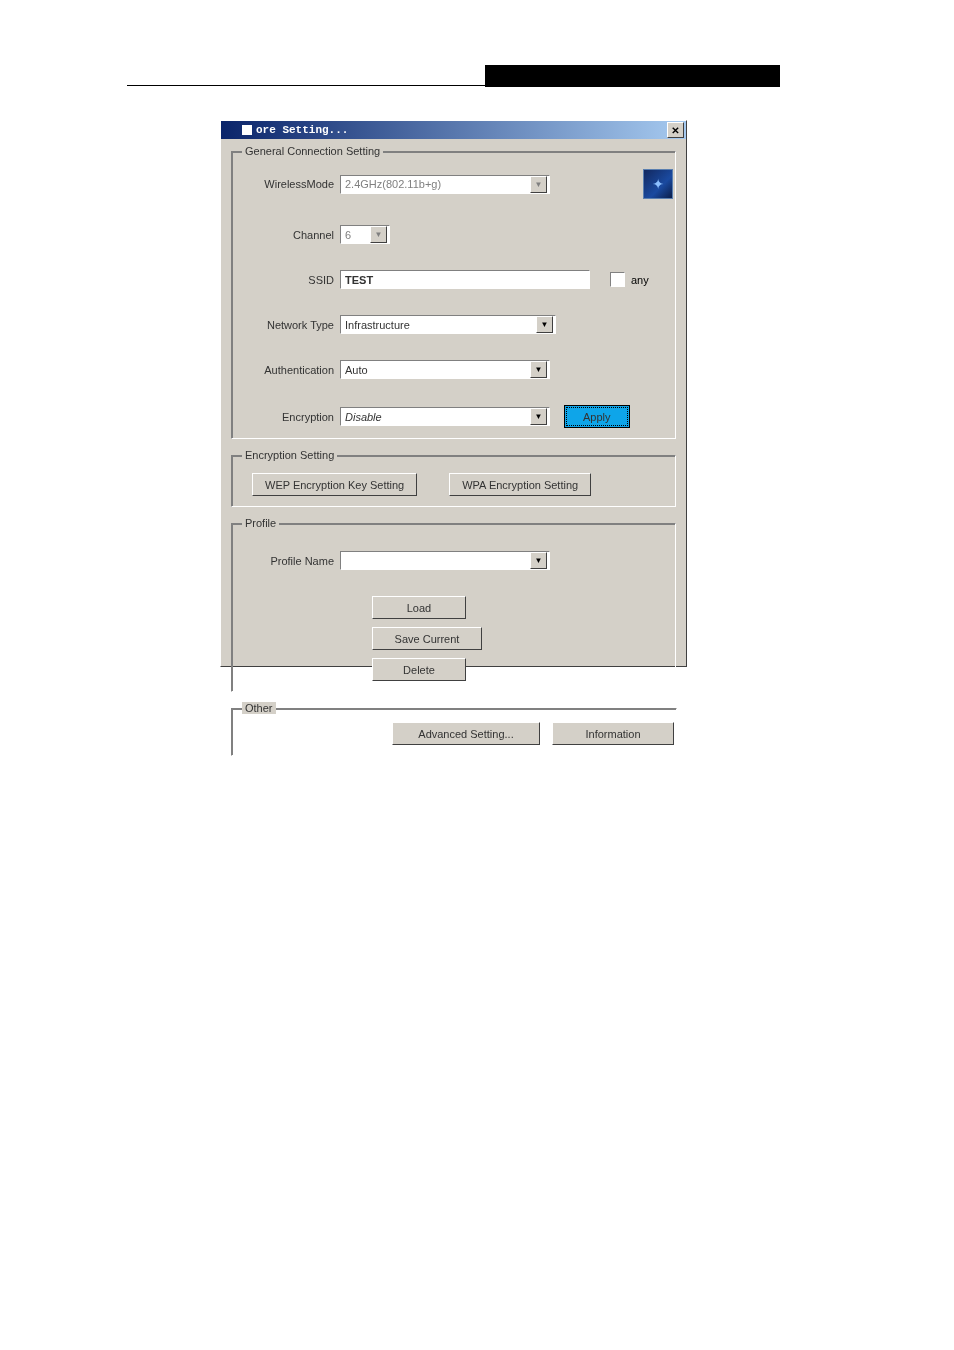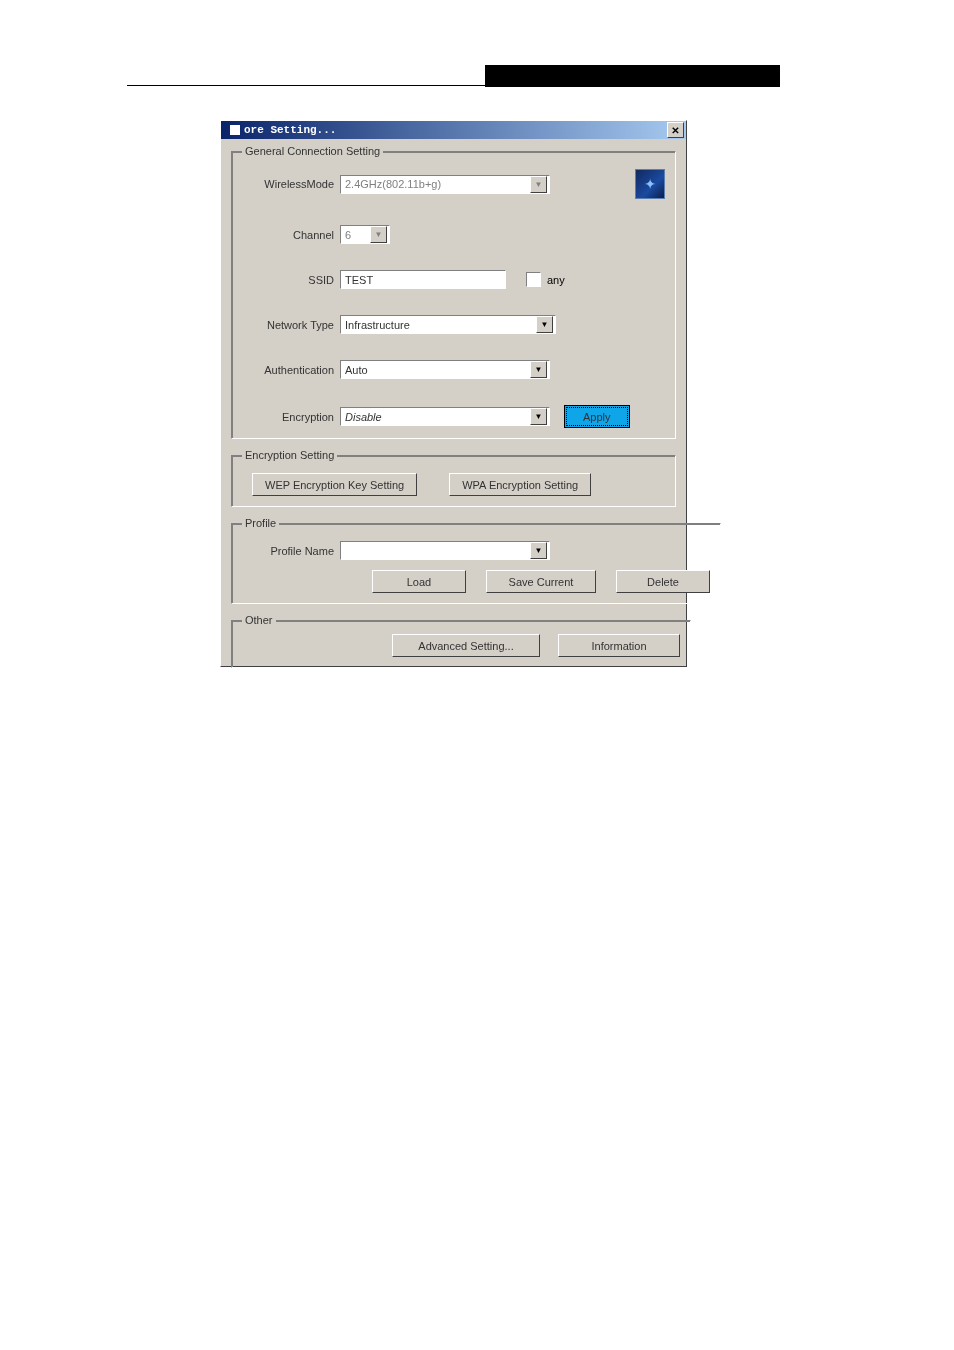--- a/index.html
+++ b/index.html
@@ -47,21 +47,21 @@
     }
     .titlebar {
       display: flex;
       align-items: center;
       height: 18px;
       background: linear-gradient(90deg, #0a246a 0%, #a6caf0 100%);
       color: #fff;
       font-family: "Courier New", monospace;
       font-size: 11px;
       font-weight: bold;
-      padding-left: 9px;
+      padding-left: 21px;
     }
     .titlebar .icon-block {
       width: 10px;
       height: 10px;
       background: #fff;
       margin-right: 4px;
       flex-shrink: 0;
     }
     .titlebar .title-txt { flex: 1; }
     .titlebar .close-btn {
@@ -85,21 +85,21 @@
       padding: 6px 10px 8px 10px;
     }
     fieldset {
       border: 1px solid #fff;
       box-shadow: inset 1px 1px 0 #808080, 1px 1px 0 #808080 inset;
       border-top: 1px solid #808080;
       border-left: 1px solid #808080;
       border-right: 1px solid #fff;
       border-bottom: 1px solid #fff;
       margin: 0 0 10px 0;
-      padding: 8px 10px 10px 10px;
+      padding: 8px 2px 10px 10px;
       position: relative;
     }
     fieldset > legend {
       padding: 0 3px;
       color: #333;
       font-size: 11px;
       background: #d4d0c8;
     }
     .row {
       display: flex;
@@ -208,32 +208,33 @@
     .spacer { flex: 0 0 auto; }
     .enc-row {
       display:flex;
       gap:16px;
       justify-content:flex-start;
       margin-top:4px;
       padding-left:10px;
     }
     .profile-btn-row {
       display:flex;
-      gap:20px;
-      margin-top:10px;
+      gap:8px;
+      margin-top:26px;
       padding-left:130px;
+      flex-direction:column;
     }
     .other-text {
       color:#333;
       font-size:11px;
       padding: 2px 0 8px 6px;
     }
     .other-btn-row {
       display:flex;
-      gap:18px;
+      gap:12px;
       padding-left:150px;
     }
   </style>
 </head>
 <body>
 
 <div class="page">
   <div class="black-banner"></div>
   <div class="topbar-line"></div>
 
@@ -263,21 +264,21 @@
         <div class="row">
           <span class="lbl">Channel</span>
           <div class="select-box disabled" style="width:50px;">
             <span>6</span>
             <span class="select-arrow disabled">▼</span>
           </div>
         </div>
 
         <div class="row">
           <span class="lbl">SSID</span>
-          <div class="text-box" style="width:166px;">
+          <div class="text-box" style="width:250px;font-weight:bold;">
             <span>TEST</span>
           </div>
           <span class="spacer" style="width:20px;"></span>
           <span class="checkbox"></span>
           <span>any</span>
         </div>
 
         <div class="row">
           <span class="lbl">Network Type</span>
           <div class="select-box" style="width:216px;">
@@ -314,21 +315,21 @@
             <span>WEP Encryption Key Setting</span>
           </div>
           <div class="btn" style="padding:0 12px;margin-left:16px;">
             <span>WPA Encryption Setting</span>
           </div>
         </div>
       </fieldset>
 
       <fieldset>
         <legend>Profile</legend>
-        <div class="row" style="margin-top:4px;">
+        <div class="row" style="margin-top:14px;">
           <span class="lbl">Profile Name</span>
           <div class="select-box" style="width:210px;">
             <span></span>
             <span class="select-arrow">▼</span>
           </div>
         </div>
         <div class="profile-btn-row">
           <div class="btn" style="width:72px;">
             <span>Load</span>
           </div>

